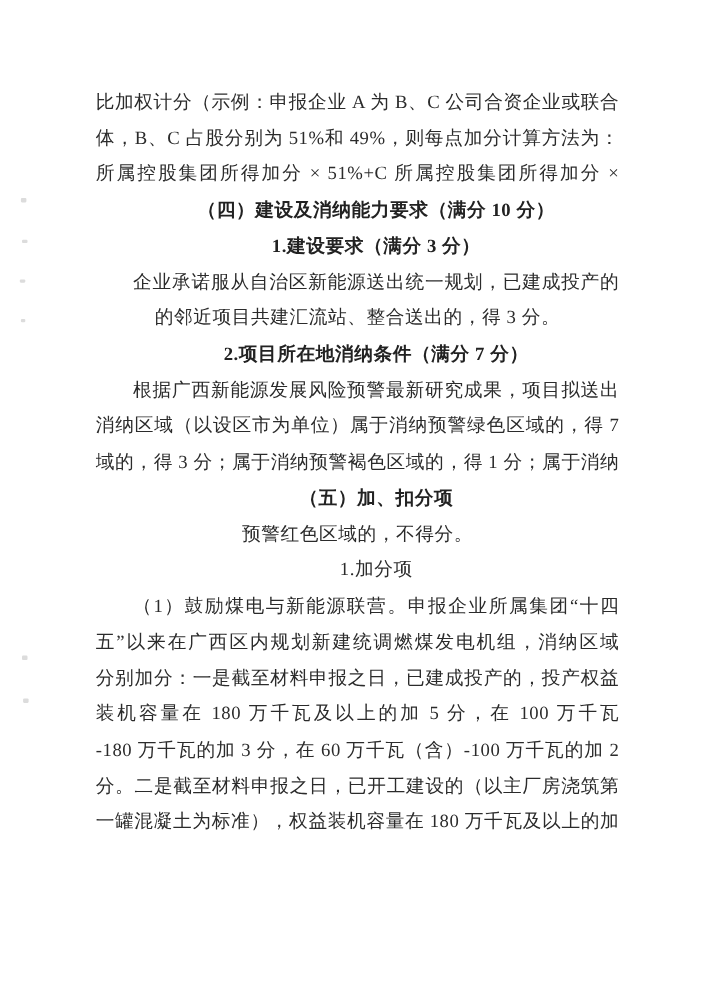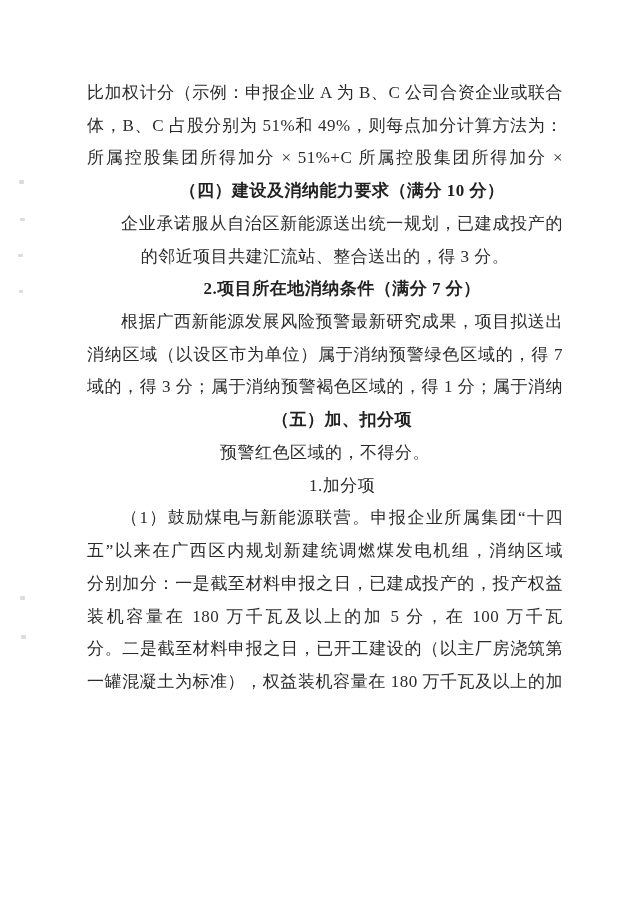--- a/index.html
+++ b/index.html
@@ -70,31 +70,33 @@
   <div class="speck" style="left:18px; top:254px; width:5px; height:3px;"></div>
   <div class="speck" style="left:19px; top:290px; width:4px; height:3px;"></div>
   <div class="speck" style="left:20px; top:596px; width:5px; height:4px;"></div>
   <div class="speck" style="left:21px; top:635px; width:5px; height:4px;"></div>
 
   <div class="doc-text">
       <div class="line fill">比加权计分（示例：申报企业 A 为 B、C 公司合资企业或联合</div>
       <div class="line fill">体，B、C 占股分别为 51%和 49%，则每点加分计算方法为：B</div>
       <div class="line fill">所属控股集团所得加分 × 51%+C 所属控股集团所得加分 × 49%）。</div>
       <div class="line bold indent">（四）建设及消纳能力要求（满分 10 分）</div>
+      <div class="line bold indent">1.建设要求（满分 3 分）</div>
       <div class="line indent fill">企业承诺服从自治区新能源送出统一规划，已建成投产的</div>
       <div class="line">的邻近项目共建汇流站、整合送出的，得 3 分。</div>
       <div class="line bold indent">2.项目所在地消纳条件（满分 7 分）</div>
       <div class="line indent fill">根据广西新能源发展风险预警最新研究成果，项目拟送出</div>
       <div class="line fill">消纳区域（以设区市为单位）属于消纳预警绿色区域的，得 7</div>
       <div class="line fill">域的，得 3 分；属于消纳预警褐色区域的，得 1 分；属于消纳</div>
       <div class="line bold indent">（五）加、扣分项</div>
       <div class="line">预警红色区域的，不得分。</div>
       <div class="line indent">1.加分项</div>
       <div class="line indent fill">（1）鼓励煤电与新能源联营。申报企业所属集团“十四</div>
       <div class="line fill">五”以来在广西区内规划新建统调燃煤发电机组，消纳区域</div>
       <div class="line fill">分别加分：一是截至材料申报之日，已建成投产的，投产权益</div>
       <div class="line fill">装机容量在 180 万千瓦及以上的加 5 分，在 100 万千瓦（含）</div>
+      <div class="line fill">-180 万千瓦的加 3 分，在 60 万千瓦（含）-100 万千瓦的加 2</div>
       <div class="line fill">分。二是截至材料申报之日，已开工建设的（以主厂房浇筑第</div>
       <div class="line fill">一罐混凝土为标准），权益装机容量在 180 万千瓦及以上的加</div>
     </div>
 
   <div class="page-number">- 7 -</div>
 </div>
 
 </body></html>

